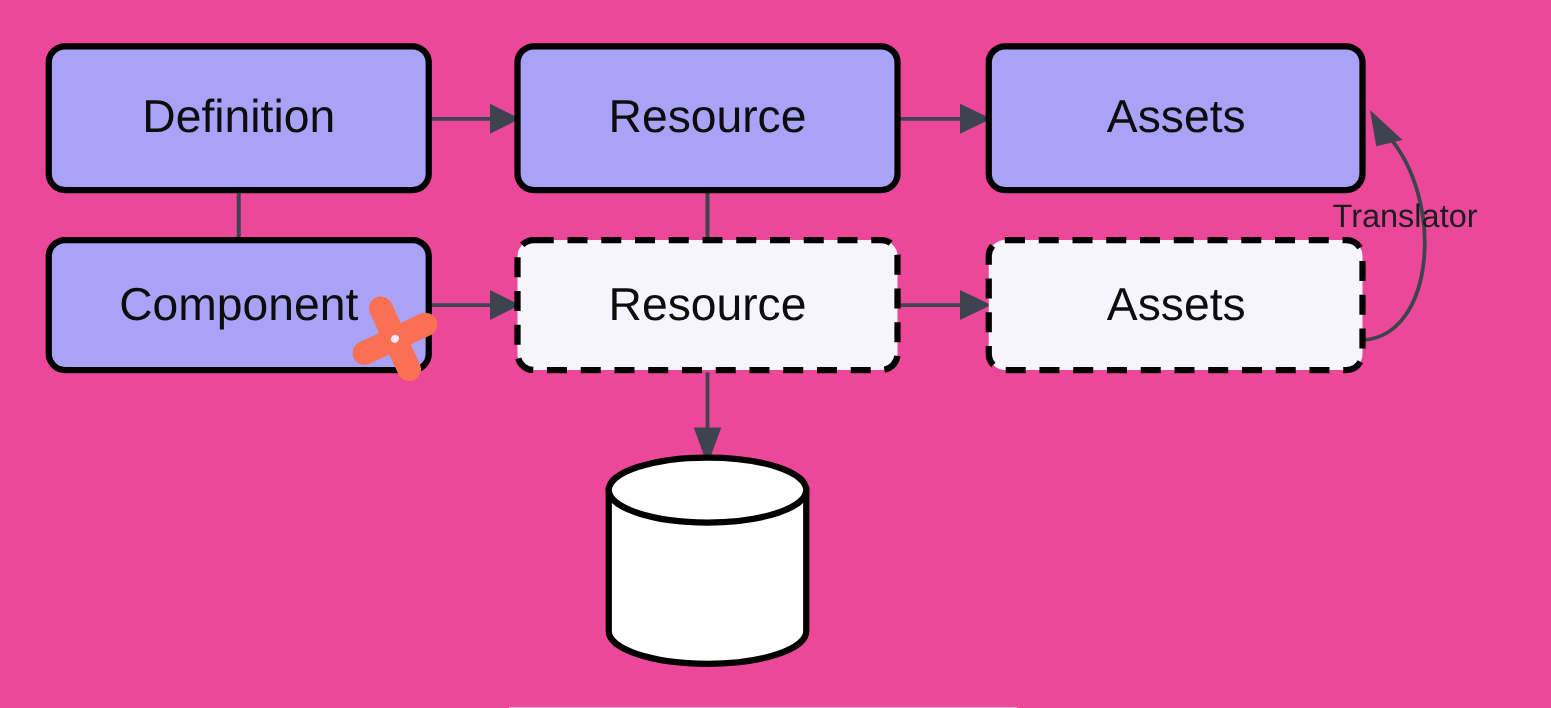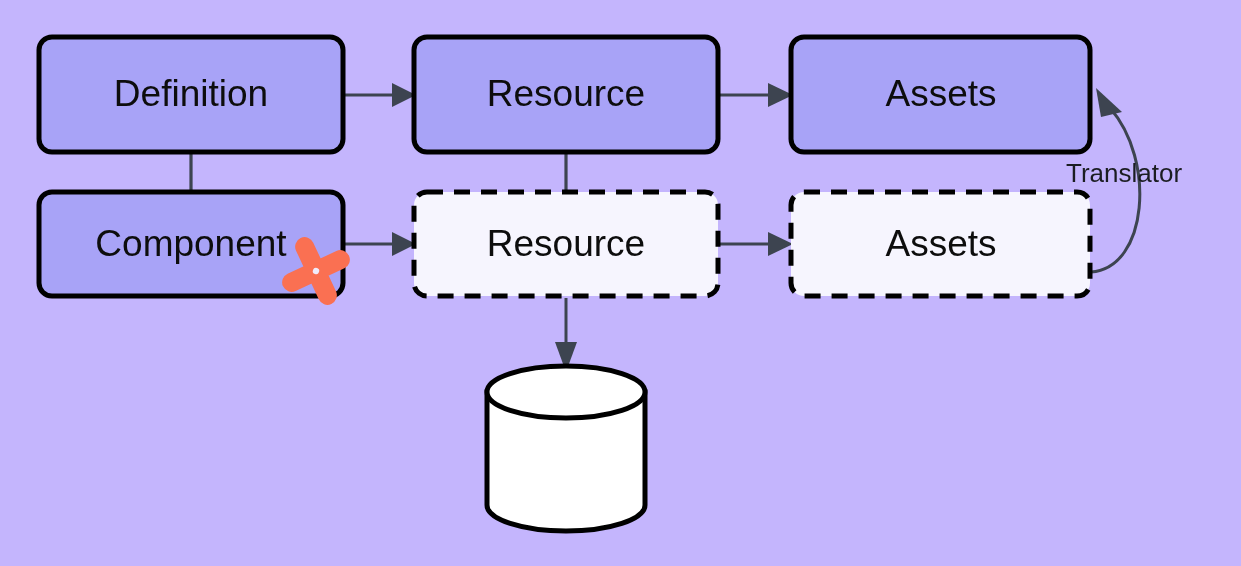--- a/index.html
+++ b/index.html
@@ -10,21 +10,21 @@
   body {
     width: 1241px;
     height: 566px;
     overflow: hidden;
     font-family: "Liberation Sans", sans-serif;
   }
   #diagram-root {
     position: relative;
     width: 1241px;
     height: 566px;
-    background: #c4b5fd;
+    background: #ec4899;
   }
   svg#diagram {
     display: block;
     width: 1241px;
     height: 566px;
   }
   .node-label {
     font-family: "Liberation Sans", sans-serif;
     font-size: 37px;
     fill: #0d0d0d;

